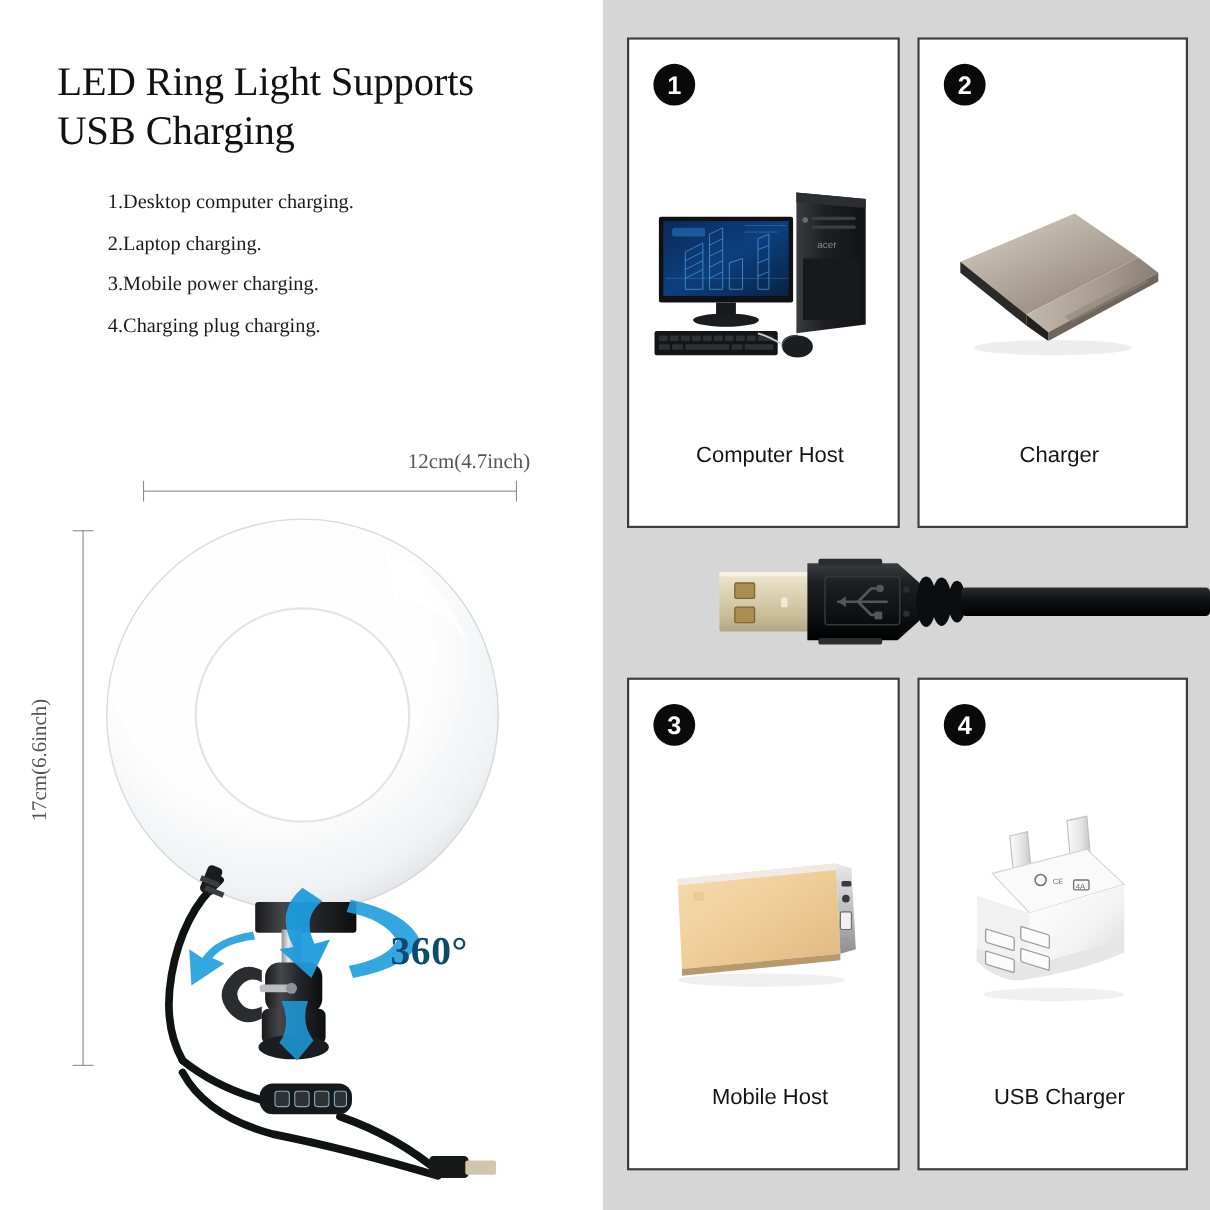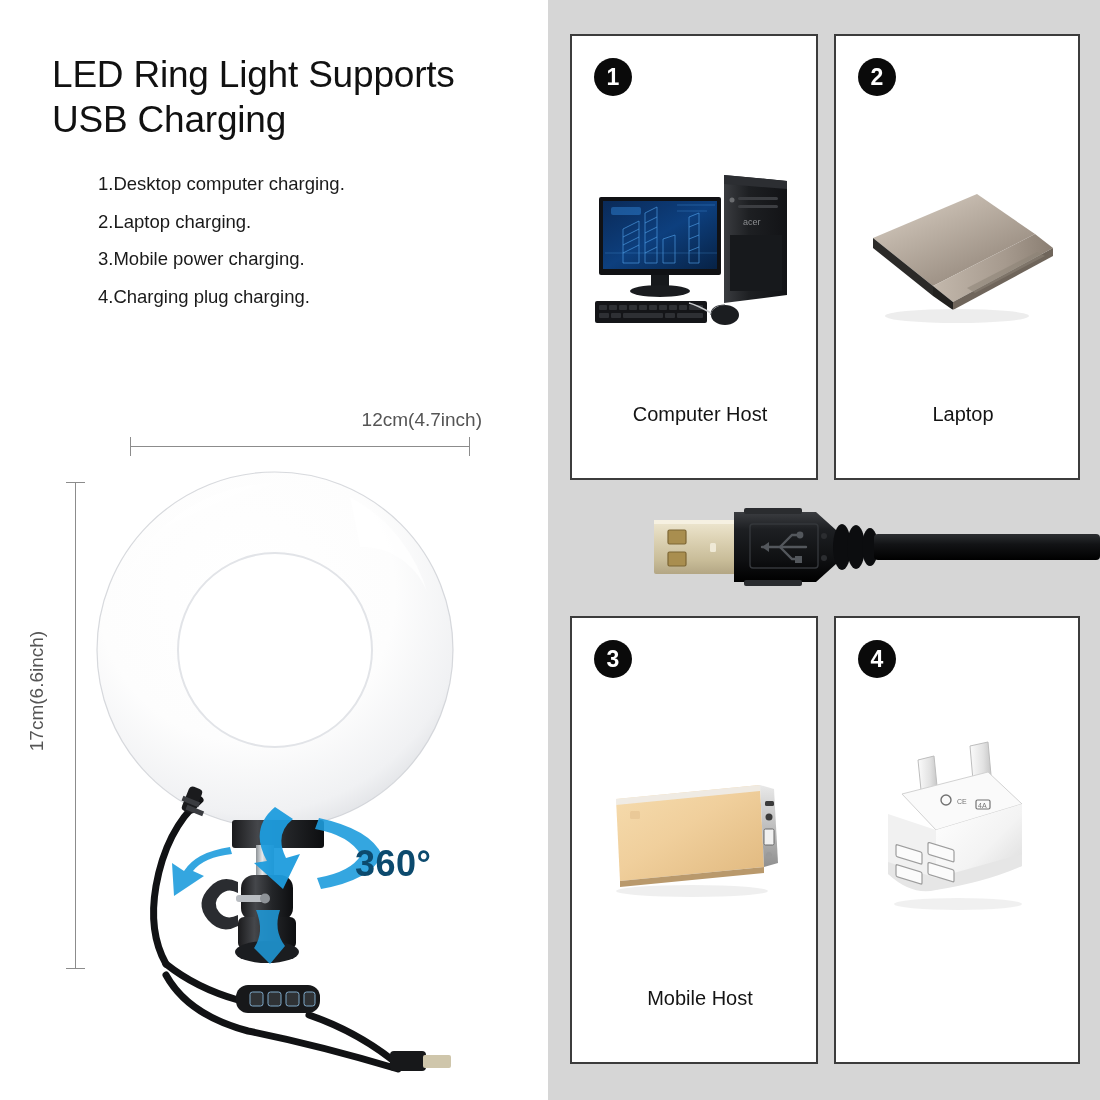--- a/index.html
+++ b/index.html
@@ -18,20 +18,21 @@
     background: #ffffff;
     overflow: hidden;
   }
 
   
   #left-panel {
     position: absolute;
     left: 0; top: 0;
     width: 548px; height: 1100px;
     background: #ffffff;
+    font-family: Liberation Serif, serif;
   }
   #headline {
     position: absolute;
     left: 52px; top: 52px;
     width: 460px;
     font-size: 37px;
     line-height: 1.22;
     color: #111111;
     letter-spacing: -0.2px;
   }
@@ -376,21 +377,21 @@
           <path d="M 16 62 L 76 110 L 76 120 L 16 72 Z" fill="#2b2a28"></path>
 
           <path d="M 76 110 L 178 58 L 196 72 L 96 126 Z" fill="url(#baseG)"></path>
           <path d="M 96 126 L 196 72 L 196 80 L 96 134 Z" fill="#6f655b"></path>
           <path d="M 76 110 L 96 126 L 96 134 L 76 120 Z" fill="#22211f"></path>
 
           <path d="M 110 112 L 180 76 L 188 80 L 118 117 Z" fill="#8d8376" opacity="0.55"></path>
           <ellipse cx="100" cy="140" rx="72" ry="7" fill="#d8d8d8" opacity="0.45"></ellipse>
         </svg>
       </div>
-      <div class="card-caption">Laptop</div>
+      <div class="card-caption">Charger</div>
     </div>
 
     <div class="card" id="card-3">
       <div class="badge">3</div>
       <div class="card-art">
         <svg width="200" height="140" viewBox="0 0 200 140">
           <defs>
             <linearGradient id="goldG" x1="0%" y1="0%" x2="100%" y2="100%">
               <stop offset="0%" stop-color="#f6dcae"></stop>
               <stop offset="45%" stop-color="#f0cf9c"></stop>
@@ -455,20 +456,21 @@
 
           <g>
             <rect x="34" y="96" width="26" height="12" rx="1.5" fill="#fbfbfb" stroke="#9d9d9d" stroke-width="1.2" transform="skewY(17)"></rect>
             <rect x="34" y="116" width="26" height="12" rx="1.5" fill="#fbfbfb" stroke="#9d9d9d" stroke-width="1.2" transform="skewY(17)"></rect>
             <rect x="66" y="84" width="26" height="12" rx="1.5" fill="#fbfbfb" stroke="#9d9d9d" stroke-width="1.2" transform="skewY(17)"></rect>
             <rect x="66" y="104" width="26" height="12" rx="1.5" fill="#fbfbfb" stroke="#9d9d9d" stroke-width="1.2" transform="skewY(17)"></rect>
           </g>
           <ellipse cx="96" cy="166" rx="64" ry="6" fill="#dadada" opacity="0.4"></ellipse>
         </svg>
       </div>
+      <div class="card-caption">USB Charger</div>
     </div>
 
     <svg id="usb-plug" viewBox="0 0 460 100">
       <defs>
         <linearGradient id="shellG" x1="0%" y1="0%" x2="0%" y2="100%">
           <stop offset="0%" stop-color="#efe8d2"></stop>
           <stop offset="35%" stop-color="#ddd3b5"></stop>
           <stop offset="75%" stop-color="#c8bc98"></stop>
           <stop offset="100%" stop-color="#b3a684"></stop>
         </linearGradient>

